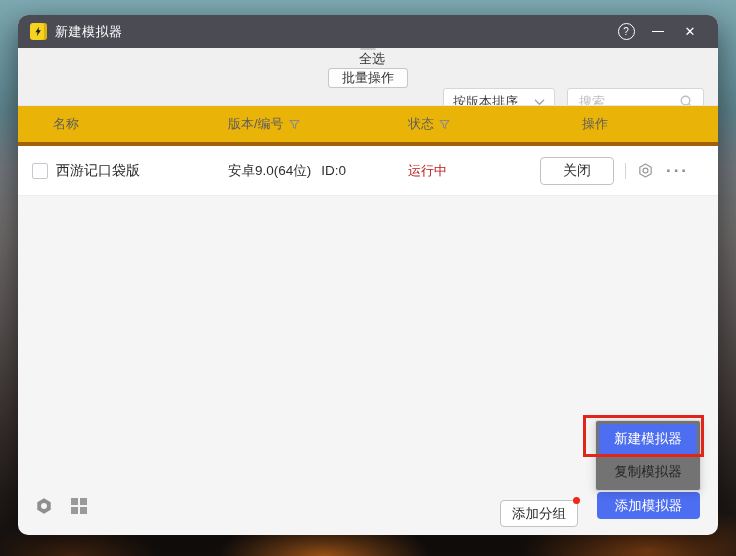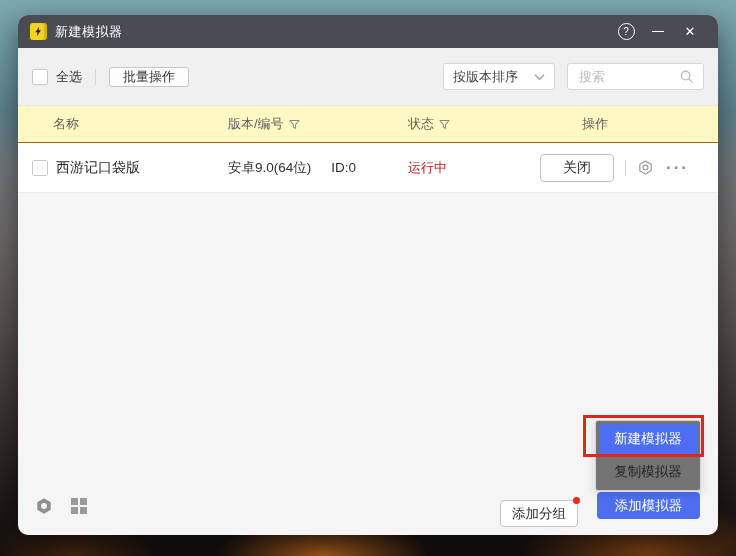--- a/index.html
+++ b/index.html
@@ -27,41 +27,41 @@
   
   .titlebar{height:33px;background:#4a4b53;display:flex;align-items:center;padding:0 12px;}
   .app-icon{width:17px;height:17px;background:#f5d31f;border-radius:3px;display:flex;align-items:center;justify-content:center;margin-right:8px;box-shadow:inset -3px 0 0 rgba(160,120,0,.35);}
   .win-title{color:#fff;font-size:13px;letter-spacing:.5px;}
   .tb-btns{margin-left:auto;display:flex;align-items:center;}
   .tb-btn{width:32px;height:33px;display:flex;align-items:center;justify-content:center;color:#fff;cursor:pointer;}
   .help-ring{width:15px;height:15px;border:1.4px solid #fff;border-radius:50%;font-size:10px;display:flex;align-items:center;justify-content:center;}
   .min-bar{width:12px;height:1.6px;background:#fff;}
   .close-glyph{font-size:13px;line-height:1;}
   
-  .toolbar{height:57px;background:#f0f0f1;display:flex;align-items:center;padding:0 14px;}
+  .toolbar{height:57px;background:#f0f0f1;display:flex;align-items:center;padding:0 14px;flex-direction:column;}
   .checkbox{width:16px;height:16px;background:#fff;border:1px solid #c6c9ce;border-radius:2px;box-sizing:border-box;}
   .select-all{margin-left:8px;color:#333;}
   .v-div{width:1px;height:16px;background:#d6d6d6;margin:0 13px;}
   .btn-plain{background:#fdfdfd;border:1px solid #c6c6c6;border-radius:3px;padding:0 13px;color:#333;font-size:13px;cursor:pointer;}
   .toolbar-right{margin-left:auto;display:flex;align-items:center;gap:12px;}
   .sort-select{width:112px;height:27px;background:#fff;border:1px solid #d6d6d6;border-radius:3px;box-sizing:border-box;display:flex;align-items:center;padding:0 9px;color:#3f3f3f;cursor:pointer;}
   .sort-select .chev{margin-left:auto;display:flex;}
   .search-box{width:137px;height:27px;background:#fff;border:1px solid #d6d6d6;border-radius:3px;box-sizing:border-box;display:flex;align-items:center;padding:0 9px;}
   .search-box input{flex:1;border:none;outline:none;font-size:13px;color:#333;min-width:0;background:transparent;font-family:inherit;}
   .search-box input::placeholder{color:#bcbcbe;}
   
-  .thead{height:36px;background:#fef9c3;border-top:1px solid #e8e8e8;border-bottom:1px solid #a16207;position:relative;color:#5e5e5e;}
+  .thead{height:36px;background:#eab308;border-top:1px solid #e8e8e8;border-bottom:4px solid #a16207;position:relative;color:#5e5e5e;}
   .th{position:absolute;top:50%;transform:translateY(-50%);display:flex;align-items:center;gap:5px;}
   .th-name{left:35px;} .th-version{left:210px;} .th-status{left:390px;} .th-actions{left:564px;}
   .trow{height:49px;background:#fff;border-bottom:1px solid #ececec;position:relative;}
   .trow .checkbox{position:absolute;left:14px;top:50%;transform:translateY(-50%);}
   .cell{position:absolute;top:50%;transform:translateY(-50%);}
   .cell-name{left:38px;color:#2b2b2b;font-size:14px;}
   .cell-version{left:210px;color:#303030;font-size:13.5px;}
-  .cell-version .inst-id{margin-left:20px;}
+  .cell-version .inst-id{margin-left:10px;}
   .cell-status{left:390px;color:#b91c1c;}
   .ops{left:522px;display:flex;align-items:center;}
   .btn-close-row{width:74px;height:28px;background:#fff;border:1px solid #c2c2c2;border-radius:4px;font-size:14px;color:#333;display:flex;align-items:center;justify-content:center;cursor:pointer;}
   .ops .v-div{margin:0 11px;}
   .more-dots{color:#8a8a8a;font-size:17px;font-weight:bold;letter-spacing:2px;margin-left:12px;line-height:10px;cursor:pointer;}
   .gear-op{cursor:pointer;display:flex;}
   
   .footer-icons{position:absolute;left:16px;top:480px;height:22px;display:flex;align-items:center;gap:16px;}
   .footer-icons span{display:flex;cursor:pointer;}
   .btn-add-group{position:absolute;left:482px;top:477px;width:78px;height:27px;background:#fff;border:1px solid #c2c2c2;border-radius:4px;box-sizing:border-box;display:flex;align-items:center;justify-content:center;font-size:13.5px;color:#2f2f2f;cursor:pointer;margin-top:8px;}

